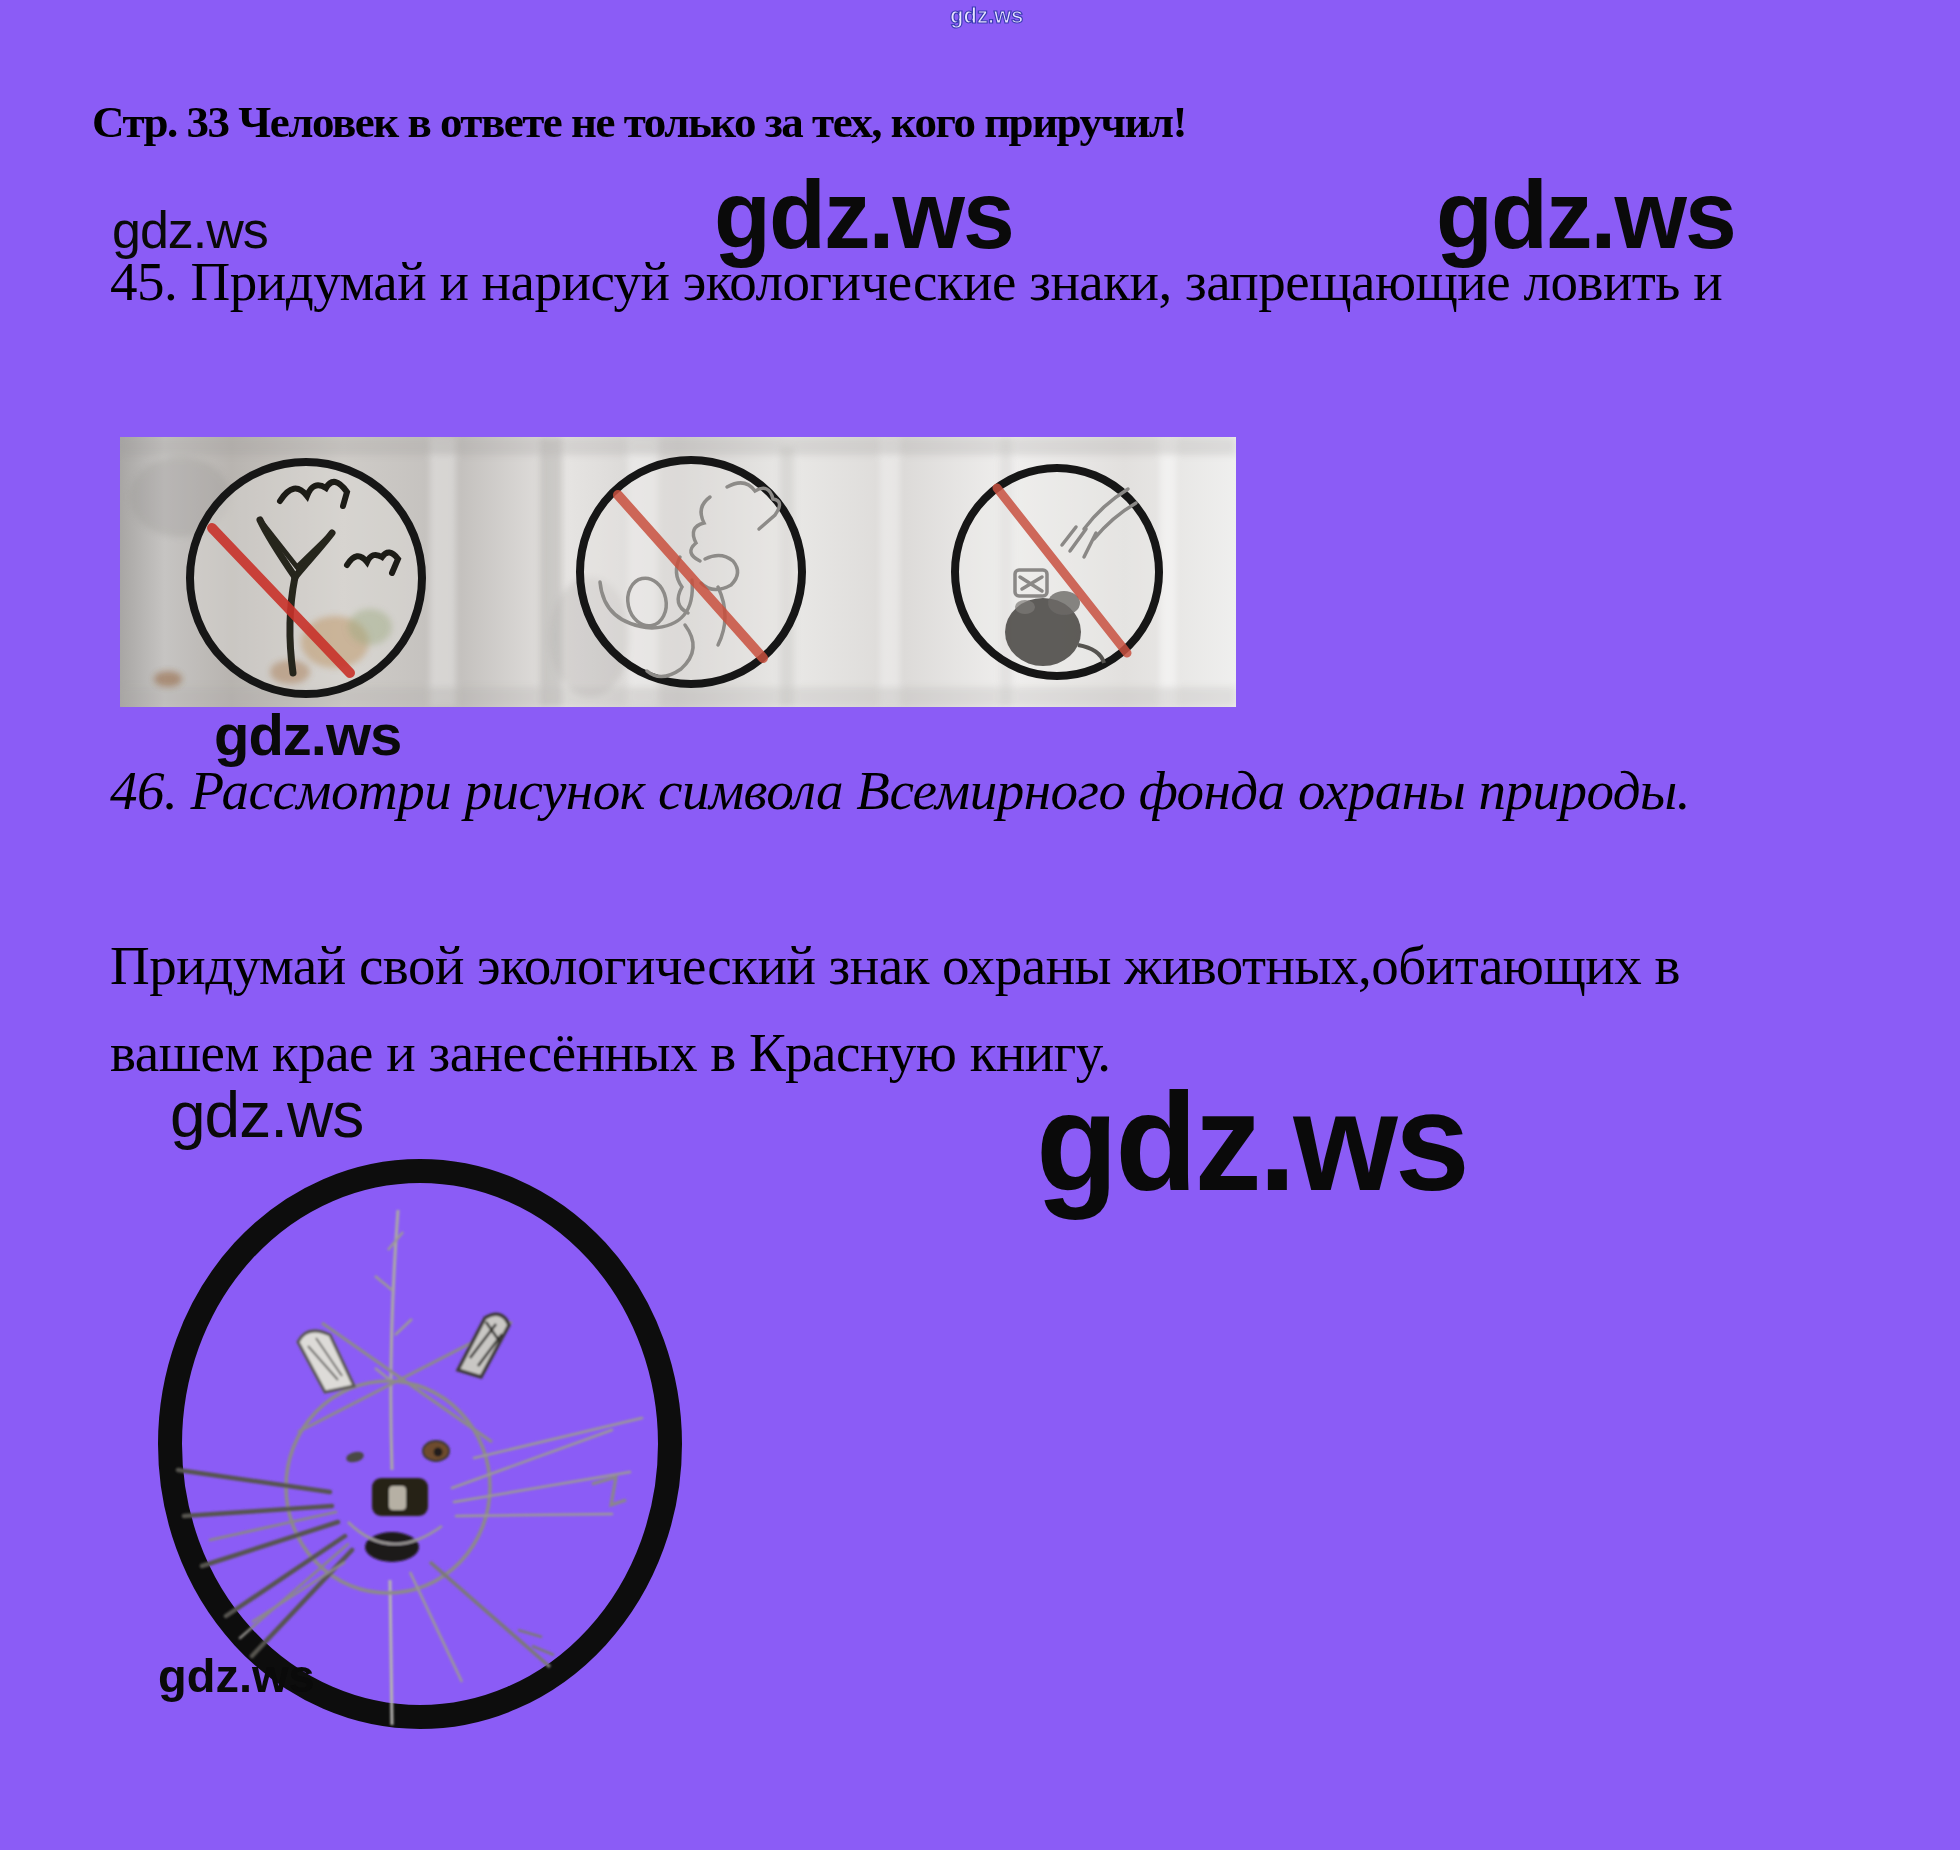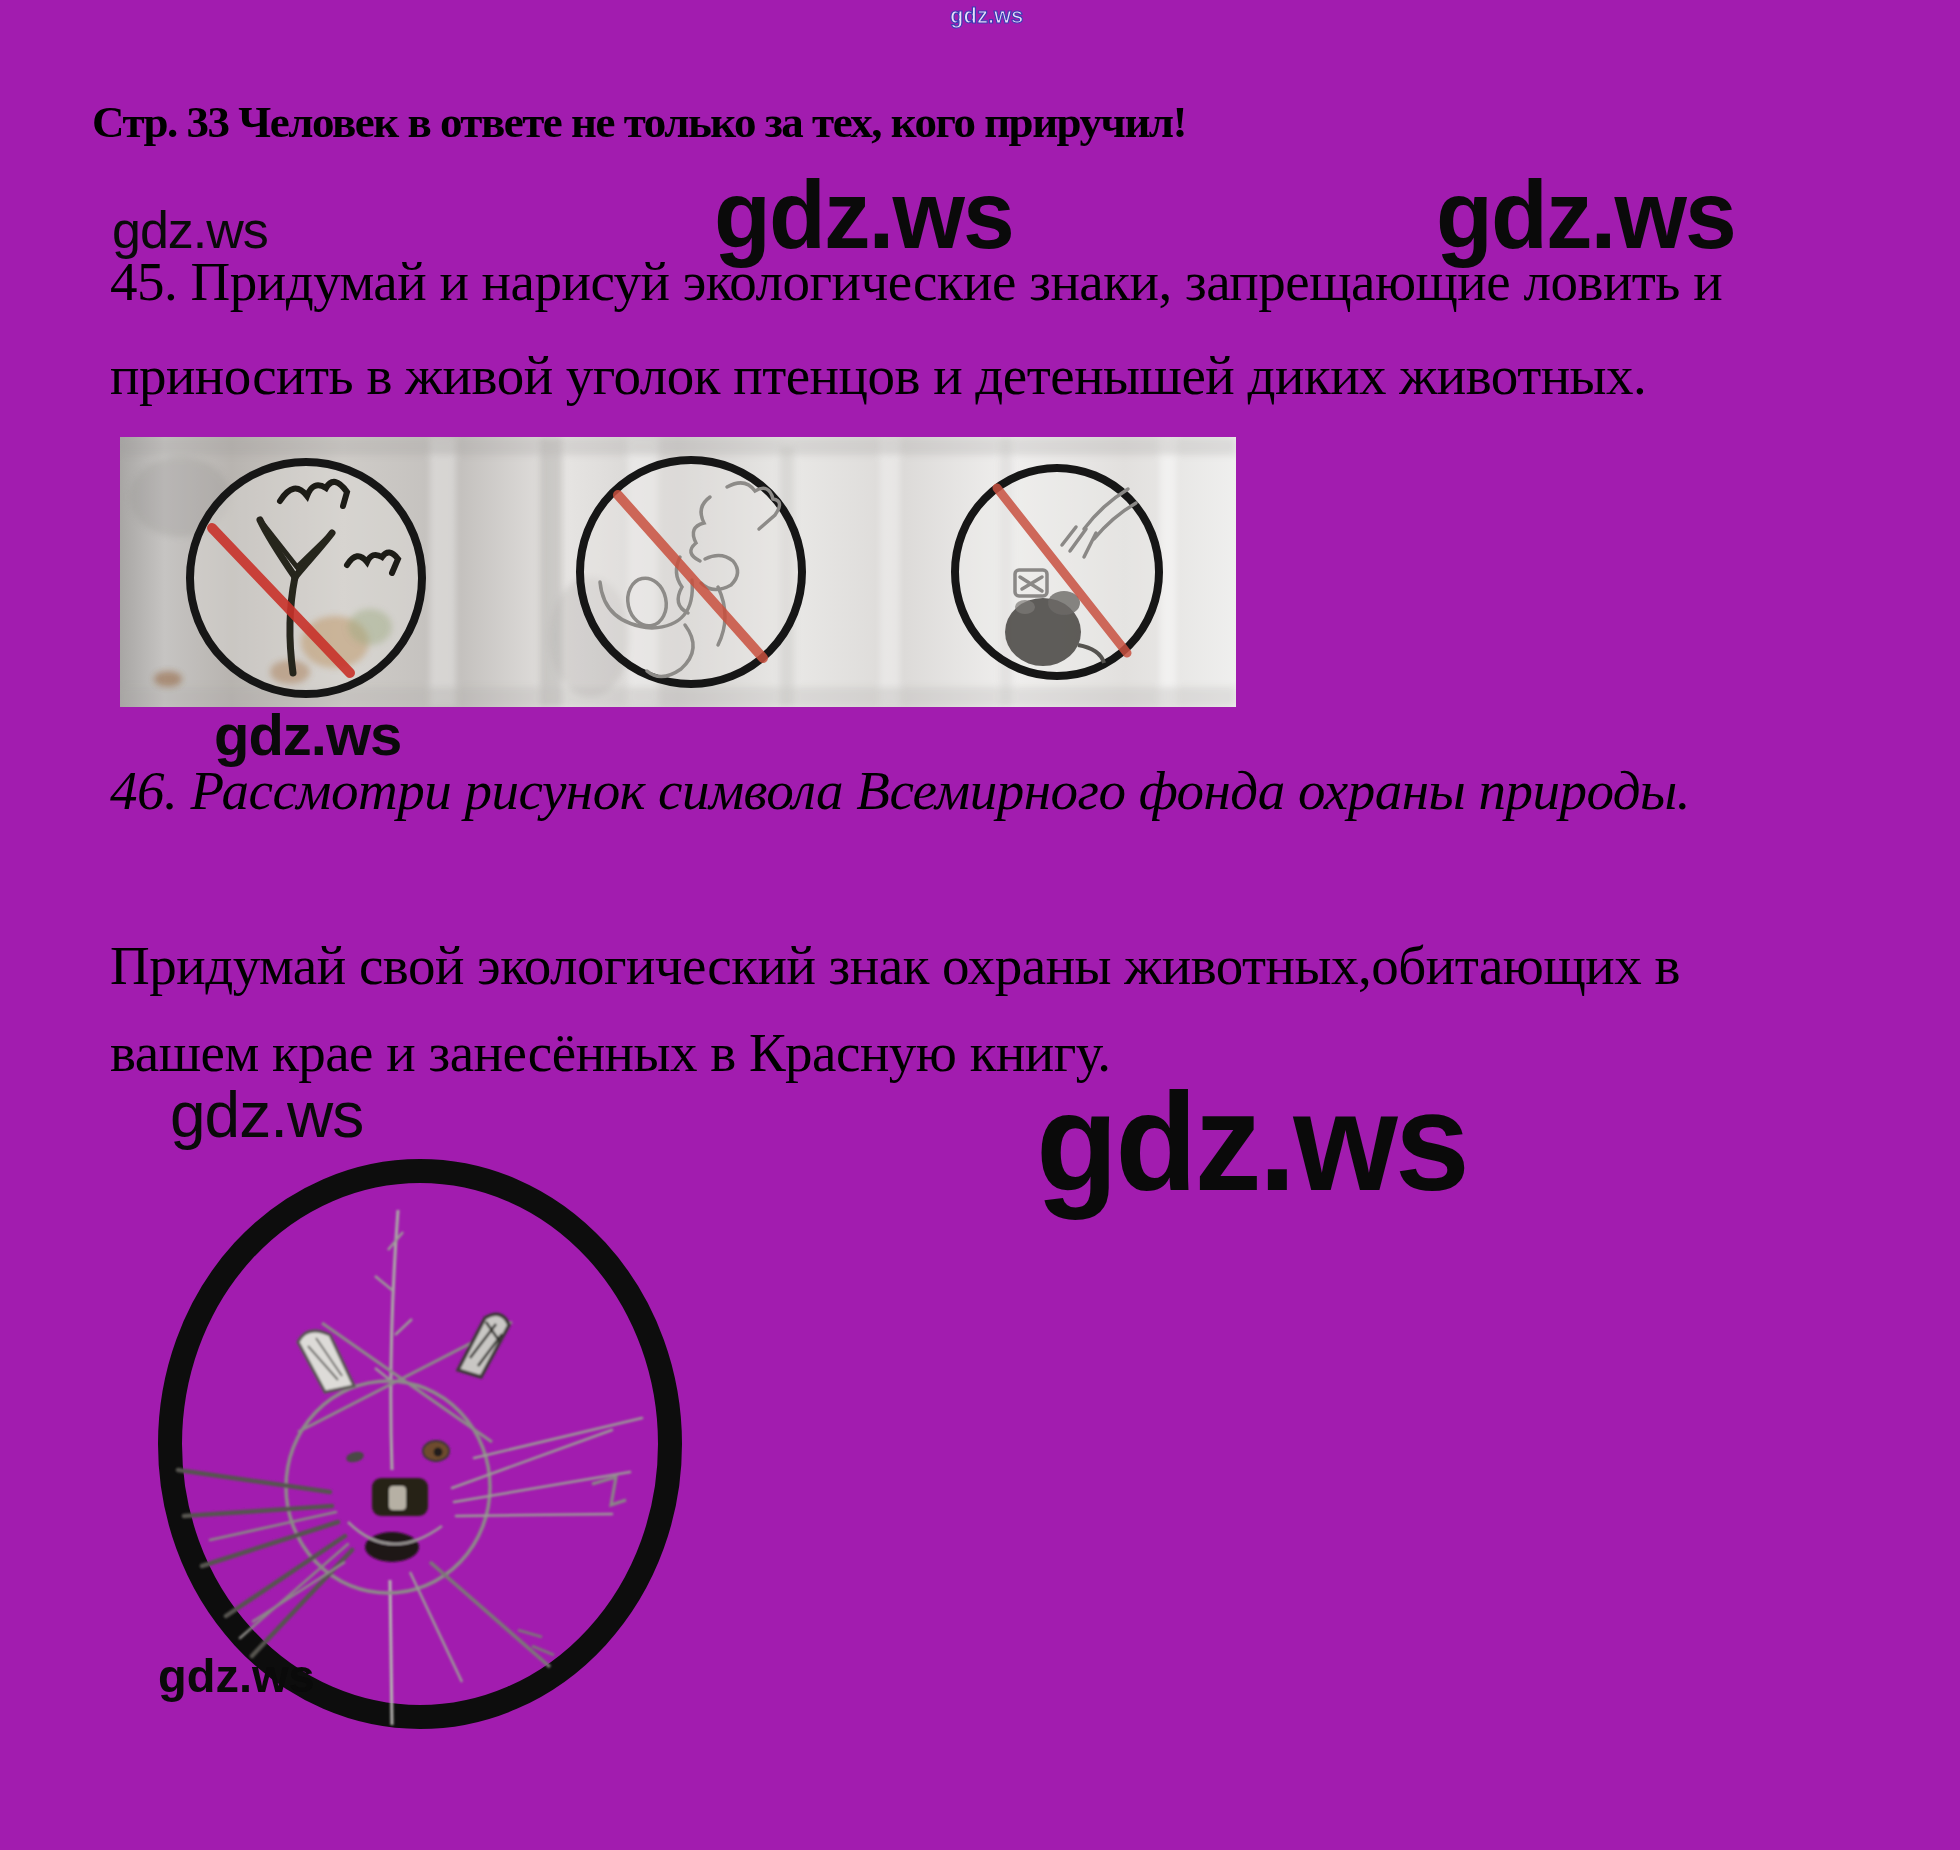--- a/index.html
+++ b/index.html
@@ -1,16 +1,16 @@
 <!DOCTYPE html>
 <html><head>
 <meta charset="utf-8">
 <style>
   html,body{margin:0;padding:0;background:#ffffff;}
-  #page{position:relative;width:1960px;height:1850px;background:#a21caf;overflow:hidden;
+  #page{position:relative;width:1960px;height:1850px;background:#8b5cf6;overflow:hidden;
         font-family:"Liberation Serif",serif;color:#000;}
   .abs{position:absolute;white-space:nowrap;line-height:1;}
   
   .wm{font-family:"Liberation Sans",sans-serif;color:#0a0a0a;}
   .wm-tiny{left:950px;top:5px;font-size:22px;font-weight:700;
            -webkit-text-stroke:1.2px #3c3cb4;color:rgba(240,240,255,.92);}
   .wm-row-left{left:112px;top:204px;font-size:52px;font-weight:500;letter-spacing:-1px;}
   .wm-row-center{left:714px;top:166px;font-size:97px;font-weight:600;letter-spacing:-2px;transform:scaleX(.96);transform-origin:left top;}
   .wm-row-right{left:1436px;top:166px;font-size:97px;font-weight:600;letter-spacing:-2px;transform:scaleX(.96);transform-origin:left top;}
   .wm-below-photo{left:214px;top:706px;font-size:58px;font-weight:600;letter-spacing:-1px;}
@@ -38,21 +38,20 @@
 
   <div class="abs wm wm-tiny">gdz.ws</div>
 
   <div class="abs page-title">Стр. 33 Человек в ответе не только за тех, кого приручил!</div>
 
   <div class="abs wm wm-row-left">gdz.ws</div>
   <div class="abs wm wm-row-center">gdz.ws</div>
   <div class="abs wm wm-row-right">gdz.ws</div>
 
   <div class="abs body-line l45-1">45. Придумай и нарисуй экологические знаки, запрещающие ловить и</div>
-  <div class="abs body-line l45-2">приносить в живой уголок птенцов и детенышей диких животных.</div>
 
   <svg class="abs photo-strip" viewBox="0 0 1116 270" width="1116" height="270" role="img">
     <defs>
       <linearGradient id="paper" x1="0" y1="0" x2="1" y2="0">
         <stop offset="0" stop-color="#a8a6a4"></stop>
         <stop offset="0.04" stop-color="#c6c4c2"></stop>
         <stop offset="0.10" stop-color="#b8b4b0"></stop>
         <stop offset="0.20" stop-color="#cfccc8"></stop>
         <stop offset="0.30" stop-color="#c2bfbc"></stop>
         <stop offset="0.40" stop-color="#e6e4e2"></stop>

